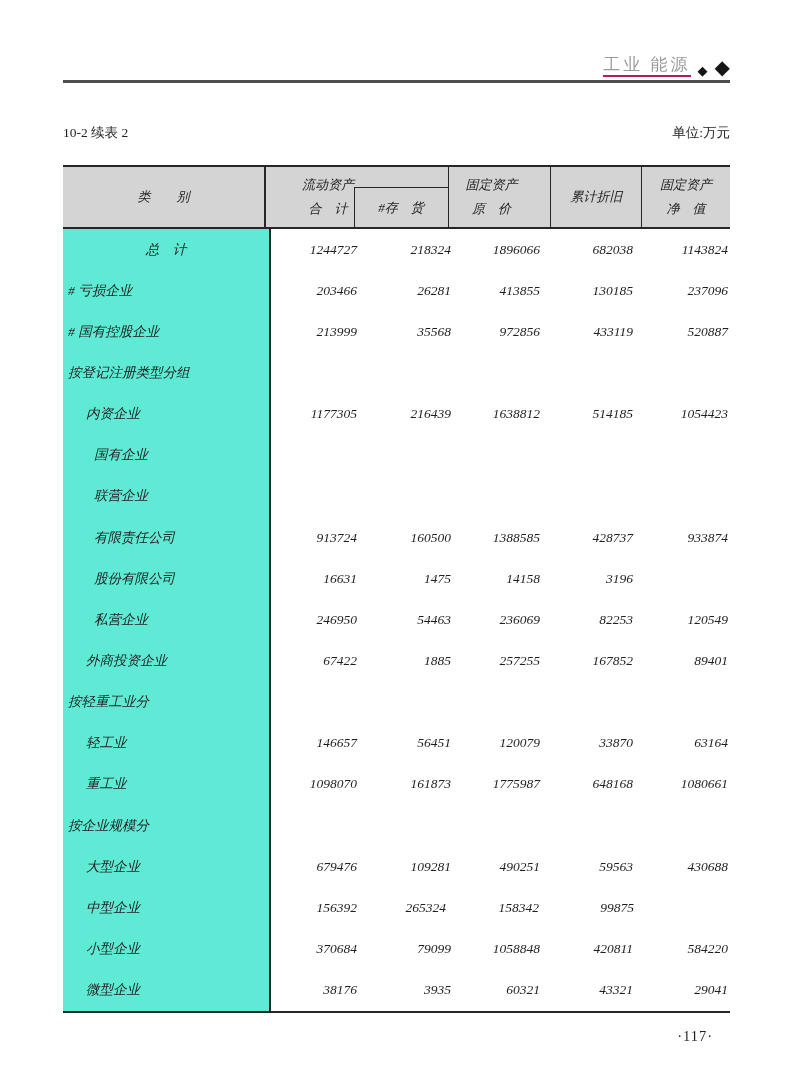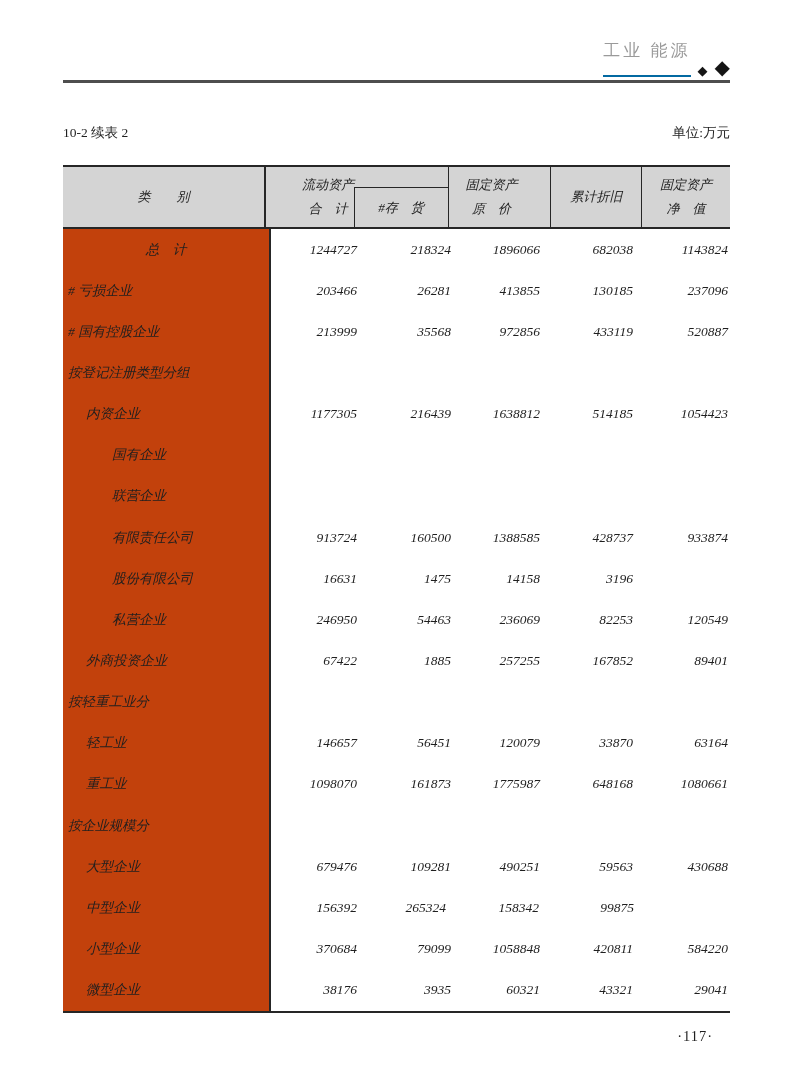--- a/index.html
+++ b/index.html
@@ -11,21 +11,21 @@
   }
   
   .masthead {
     position:absolute; left:63px; top:50px; width:667px; height:33px;
     border-bottom:3px solid #4e4e4e;
     display:flex; justify-content:flex-end; align-items:flex-end;
     gap:7px; padding-bottom:3px;
   }
   .masthead-title {
     font-size:17px; color:#9a9a9a; letter-spacing:3px; line-height:1;
-    border-bottom:2px solid #0369a1; padding-bottom:16px;
+    border-bottom:2px solid #be185d; padding-bottom:2px;
   }
   .diamond-sm { font-size:13px; color:#151515; line-height:1; }
   .diamond-lg { font-size:20px; color:#151515; line-height:1; }
 
   
   .caption {
     position:absolute; left:63px; top:124px; width:667px;
     display:flex; justify-content:space-between; font-size:13.5px;
   }
 
@@ -53,26 +53,26 @@
     position:absolute; right:0; bottom:0; width:94px; height:40px;
     border-top:1px solid #262626; border-left:1px solid #262626;
     display:flex; align-items:center; justify-content:center;
   }
   .th-c3 { width:89px; border-left:1px solid #262626; }
   .th-c4 { width:93px; border-left:1px solid #262626;margin-left:16px; }
   .th-c5 { width:91px; border-left:1px solid #262626; }
 
   .tr { display:flex; height:41.15px; }
   .td-cat {
-    width:208px; background:#c2410c; border-right:2px solid #262626;
+    width:208px; background:#5eead4; border-right:2px solid #262626;
     display:flex; align-items:center; font-size:13.5px; white-space:pre;
   }
   .lv0 { padding-left:5px; }
   .lv1 { padding-left:23px; }
-  .lv2 { padding-left:49px; }
+  .lv2 { padding-left:31px; }
   .lv-center { justify-content:center; padding-left:0; }
   .td-num {
     display:flex; align-items:center; justify-content:flex-end;
     font-size:13.5px; padding-right:6px; white-space:pre;
   }
   .c1 { width:92px; } .c2 { width:94px; } .c3 { width:89px; }
   .c4 { width:93px; } .c5 { width:91px; padding-right:2px; }
 
   .pagenum {
     position:absolute; top:1028px; right:80px;

